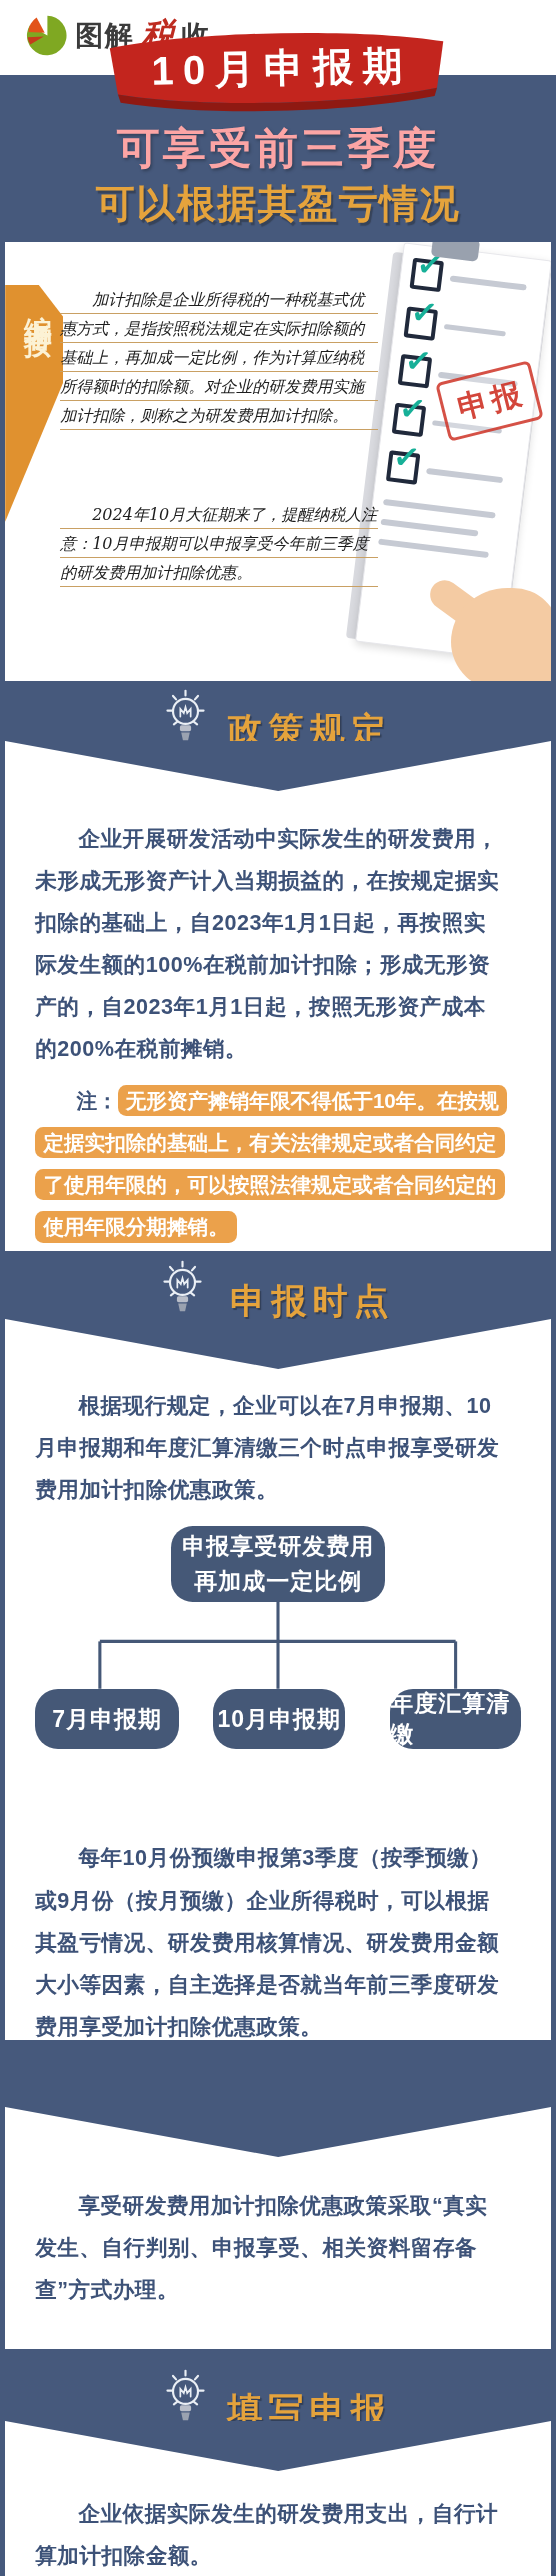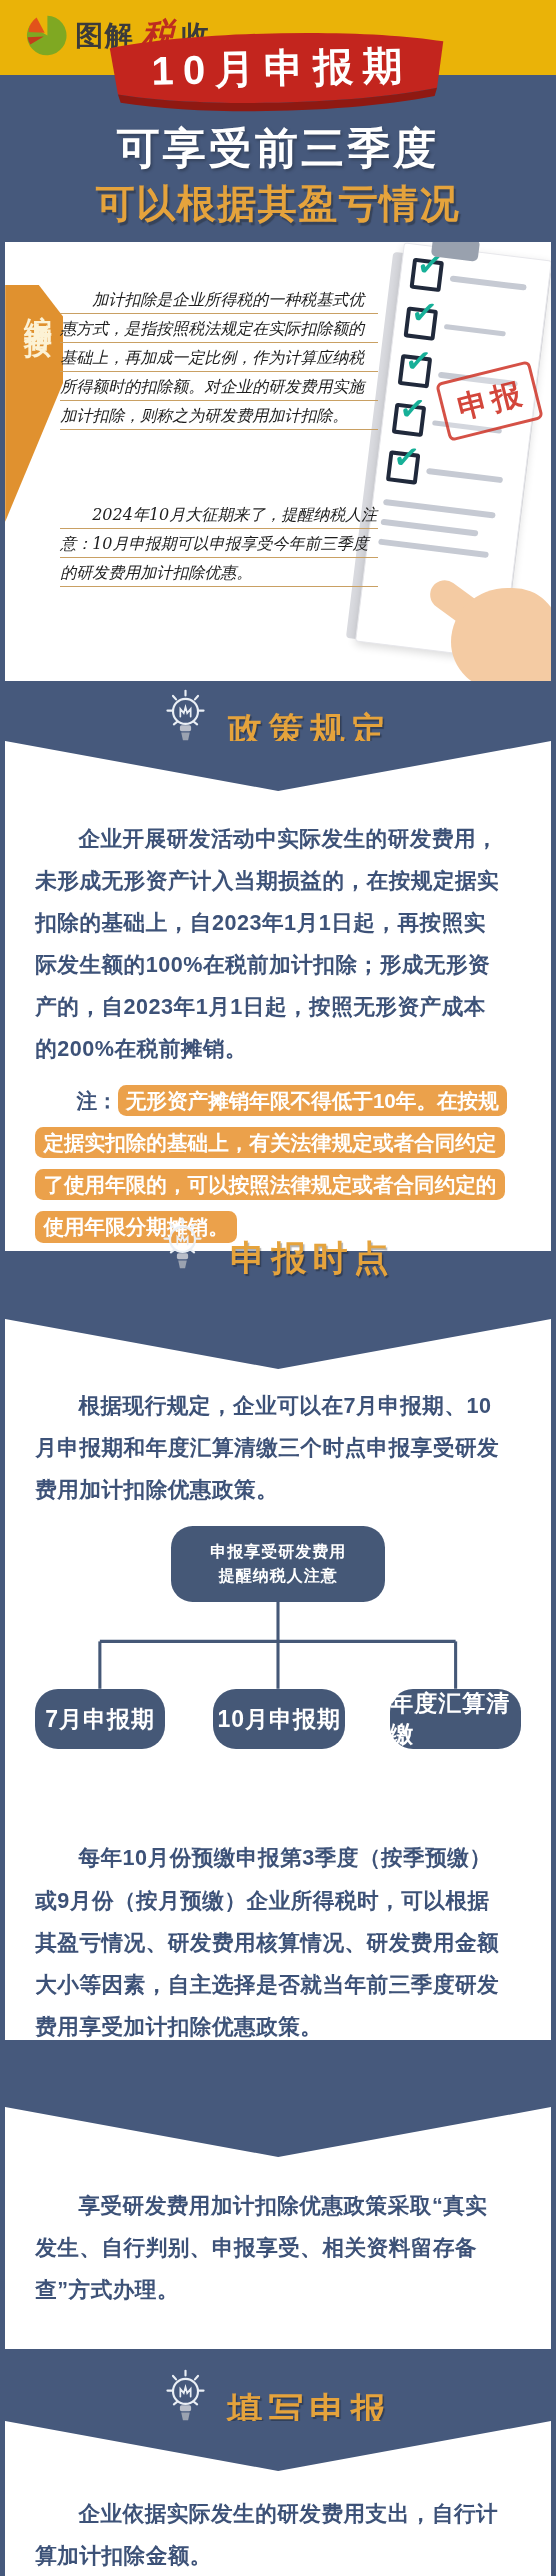--- a/index.html
+++ b/index.html
@@ -1,33 +1,33 @@
 <!DOCTYPE html>
 <html style="font-size:8.2px"><head>
 <meta charset="utf-8">
 <style>
   html,body{margin:0;padding:0;background:#ffffff;}
   .page{position:relative;width:556px;height:3359px;background:#46597C;overflow:hidden;
         font-family:"Liberation Sans",sans-serif;}
 
   
-  .topbar{position:absolute;top:0;left:0;width:556px;height:75px;background:#eab308;}
+  .topbar{position:absolute;top:0;left:0;width:556px;height:75px;background:#ffffff;}
   .logo{position:absolute;left:24px;top:13.4px;display:flex;align-items:center;gap:6.2px;}
   .logo-word{font-size:28px;font-weight:700;color:#3b3b3b;letter-spacing:1.5px;}
   .logo-accent{font-family:"DejaVu Serif",serif;font-style:italic;font-weight:700;
                font-size:33px;color:#BE2B20;margin:0 1px;}
 
   
   .ribbon{position:absolute;left:103px;top:24px;width:348px;height:88px;transform:rotate(-1.2deg);}
   .ribbon svg{position:absolute;left:0;top:0;}
   .ribbon-text{position:absolute;top:16.5px;left:0;width:100%;text-align:center;
                font-size:40px;font-weight:900;color:#ffffff;letter-spacing:9.3px;text-indent:9.3px;}
 
   
-  .hero1{position:absolute;top:120px;left:0;width:100%;text-align:center;color:#ffffff;
+  .hero1{position:absolute;top:120px;left:0;width:100%;text-align:center;color:#fca5a5;
          font-size:43px;font-weight:900;letter-spacing:3.1px;text-shadow:1.5px 2.1px 3.1px rgba(0,0,0,.28);}
   .hero2{position:absolute;top:177px;left:0;width:100%;text-align:center;color:#E5A33C;
          font-size:39px;font-weight:900;letter-spacing:1.5px;text-shadow:2.1px 2.6px 1px rgba(25,25,25,.35);}
 
   
   .card{position:absolute;left:5.2px;width:546px;background:#ffffff;overflow:hidden;}
   .flap{position:absolute;top:0;left:0;width:100%;height:50px;background:#46597C;
         clip-path:polygon(0 0,100% 0,50% 100%);}
 
   
@@ -83,36 +83,36 @@
   .note-hl{background:#EBA14B;color:#ffffff;padding:4.1px 8.2px;border-radius:8.2px;
            -webkit-box-decoration-break:clone;box-decoration-break:clone;}
 
   
   .card-policy{top:741px;height:510px;}
   .card-timing{top:1319px;height:721px;}
   .card-method{top:2107px;height:242px;}
   .card-filing{top:2421px;height:402px;}
 
   .head-policy{top:688px;}
-  .head-timing{top:1216px;gap:20px;}
+  .head-timing{top:1259px;gap:20px;}
   .head-method{top:2059px;}
   .head-filing{top:2368px;}
 
   
   .chart{position:relative;height:319px;margin-top:3.1px;}
   .root-node{position:absolute;left:136px;top:7.2px;width:214px;height:76px;background:#455877;
              border-radius:21.6px;display:flex;flex-direction:column;align-items:center;
-             justify-content:center;color:#ffffff;font-size:16px;font-weight:700;line-height:1.5;
+             justify-content:center;color:#ffffff;font-size:23px;font-weight:700;line-height:1.5;
              letter-spacing:1px;}
   .conn{position:absolute;left:0;top:83px;}
   .leaf-row{position:absolute;left:0;top:171px;width:486px;height:60px;}
   .leaf{position:absolute;top:0;height:60px;background:#455877;border-radius:23px;color:#ffffff;
         font-size:23px;font-weight:700;display:flex;align-items:center;justify-content:center;
         letter-spacing:1px;}
-  .leaf1{left:0px;width:130px;}
+  .leaf1{left:0px;width:144px;}
   .leaf2{left:178px;width:132px;}
   .leaf3{left:355px;width:131px;}
 </style>
 </head>
 <body>
 
 <div class="page">
 
   <div class="topbar">
     <div class="logo">
@@ -238,21 +238,21 @@
     <span class="sec-title">申报时点</span>
   </div>
   <div class="card card-timing">
     <div class="flap"></div>
     <div class="card-inner" style="top:66px">
       <p class="body-p">根据现行规定，企业可以在7月申报期、10月申报期和年度汇算清缴三个时点申报享受研发费用加计扣除优惠政策。</p>
 
       <div class="chart">
         <div class="root-node">
           <span>申报享受研发费用</span>
-          <span>提醒纳税人注意</span>
+          <span>再加成一定比例</span>
         </div>
         <svg class="conn" width="486" height="88" viewBox="0 0 944 170">
           <g stroke="#455877" stroke-width="6" fill="none">
             <line x1="472" y1="0" x2="472" y2="78"></line>
             <line x1="126" y1="78" x2="817" y2="78"></line>
             <line x1="126" y1="78" x2="126" y2="170"></line>
             <line x1="472" y1="78" x2="472" y2="170"></line>
             <line x1="817" y1="78" x2="817" y2="170"></line>
           </g>
         </svg>

